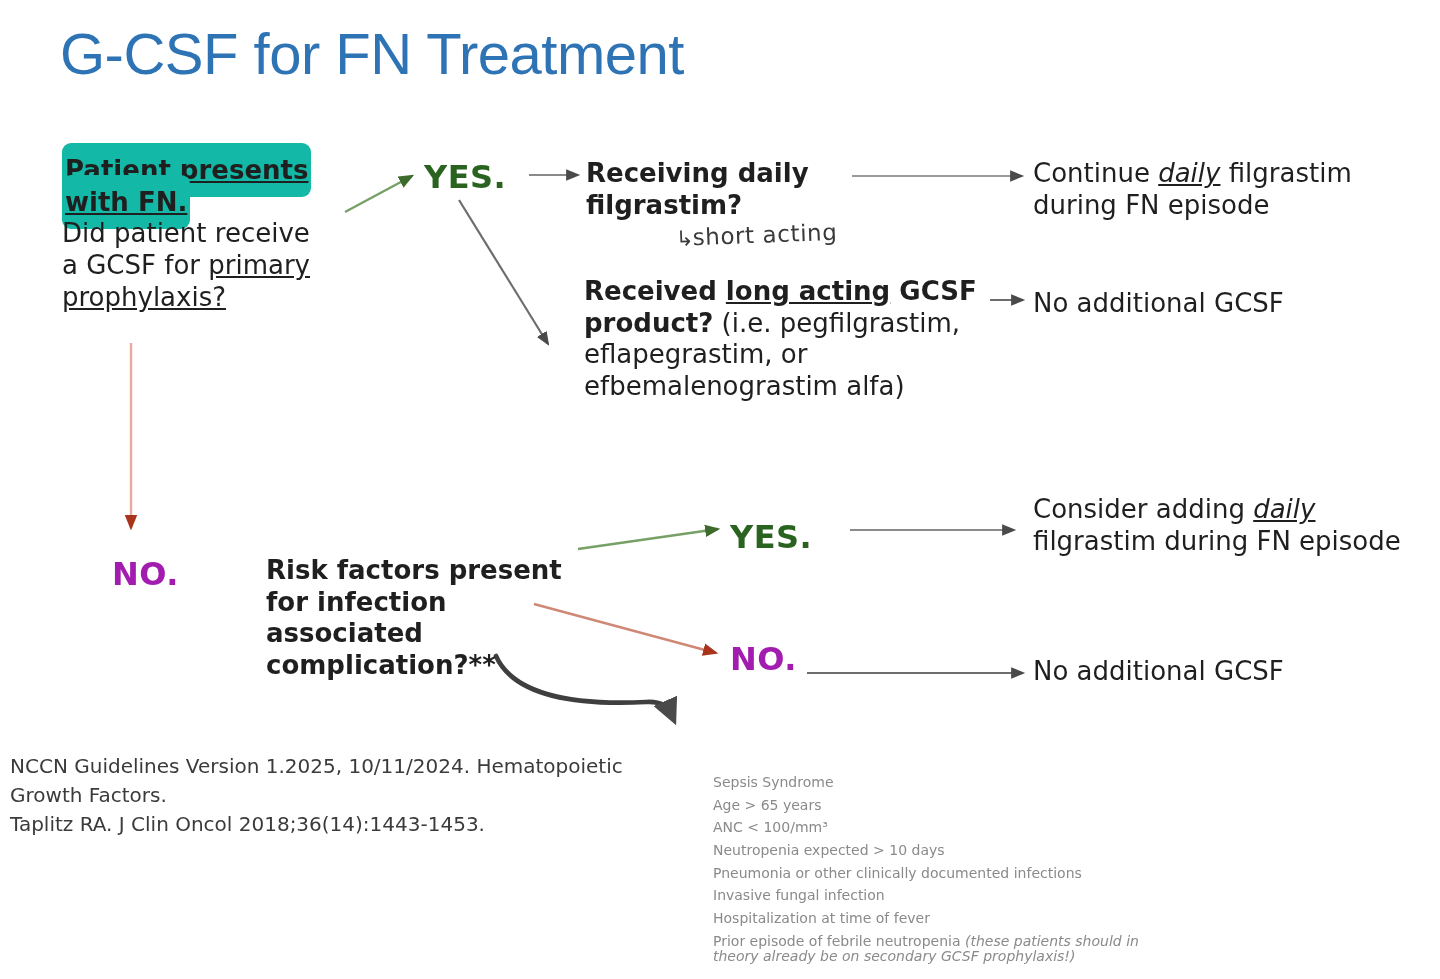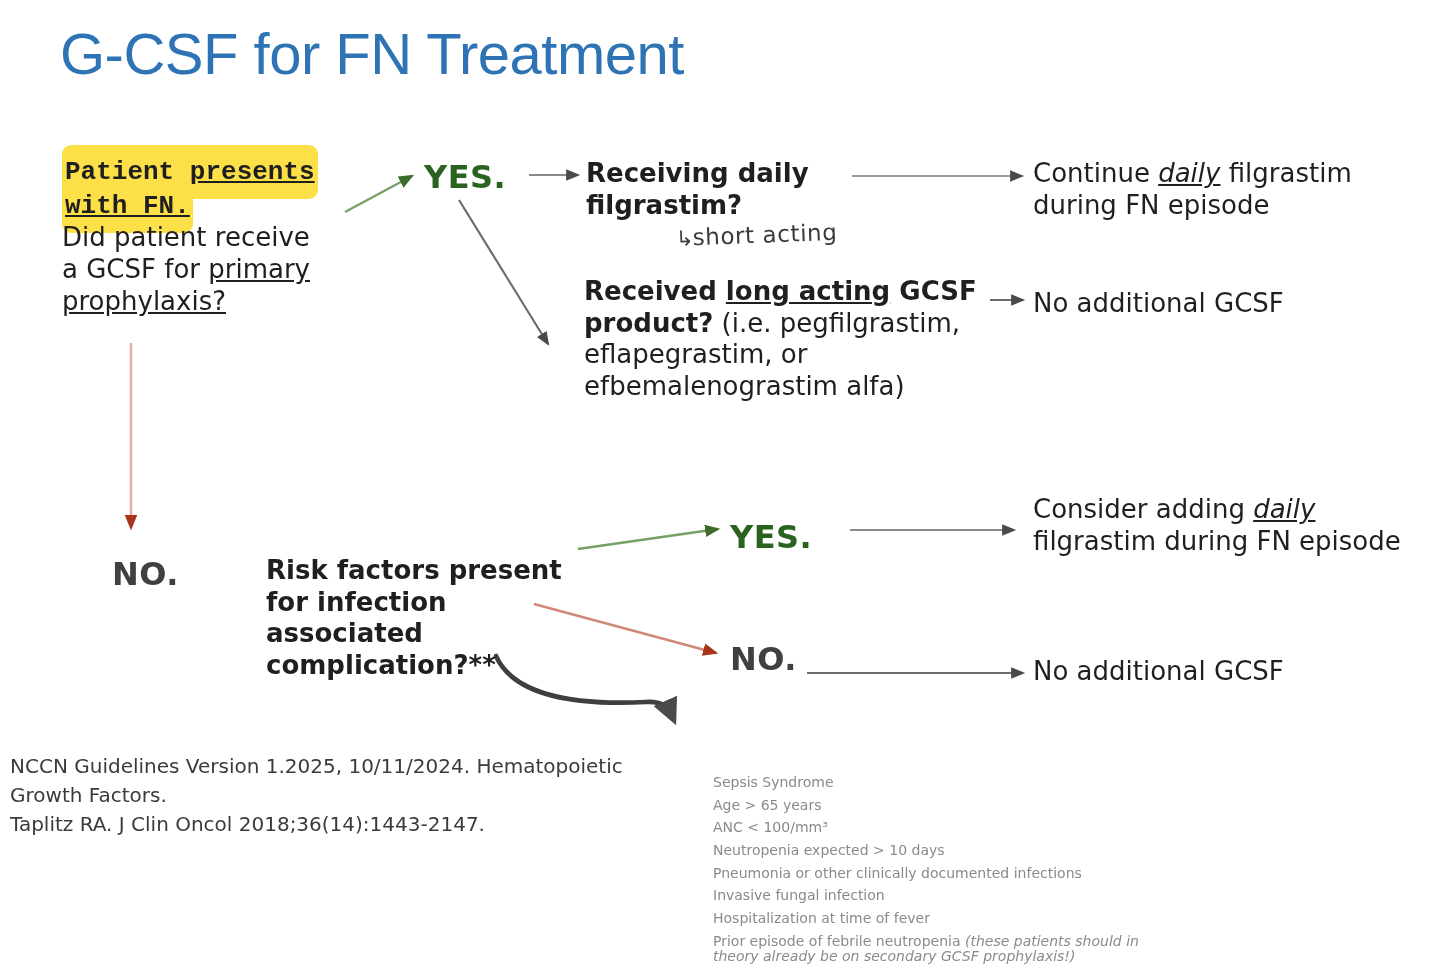--- a/index.html
+++ b/index.html
@@ -35,35 +35,34 @@
   .tbox {
     position: absolute;
     font-family: "DejaVu Sans", "Liberation Sans", sans-serif;
     line-height: 1.22;
     color: #1f1f1f;
   }
   .b  { font-weight: bold; }
   .u  { text-decoration: underline; }
   .it { font-style: italic; }
   .hl {
-    background: #fde047;
+    background: #14b8a6;
     border-radius: 9px;
     padding: 12px 3px;
     box-decoration-break: clone;
-    font-family: Liberation Mono, monospace;
     -webkit-box-decoration-break: clone;
   }
   .yes {
     color: #29631f;
     font-weight: bold;
     font-size: 32px;
     letter-spacing: 0.5px;
   }
   .no {
-    color: #404040;
+    color: #a21caf;
     font-weight: bold;
     font-size: 32px;
     letter-spacing: 0.5px;
   }
   
   #stem {
     left: 62px;
     top: 155px;
     width: 262px;
     font-size: 26px;
@@ -226,21 +225,21 @@
   <div class="tbox no" id="no-bot">NO.</div>
 
   <div class="tbox" id="out-consider">
     <span>Consider adding </span><span class="it u">daily</span><span> filgrastim during FN episode</span>
   </div>
 
   <div class="tbox" id="out-noadd2">No additional GCSF</div>
 
   <div class="tbox" id="citation">
     <span>NCCN Guidelines Version 1.2025, 10/11/2024. Hematopoietic Growth Factors.</span><br>
-    <span>Taplitz RA. J Clin Oncol 2018;36(14):1443-2147.</span>
+    <span>Taplitz RA. J Clin Oncol 2018;36(14):1443-1453.</span>
   </div>
 
   <div class="tbox" id="rf-list">
     <ul>
         <li>Sepsis Syndrome</li>
         <li>Age &gt; 65 years</li>
         <li>ANC &lt; 100/mm³</li>
         <li>Neutropenia expected &gt; 10 days</li>
         <li>Pneumonia or other clinically documented infections</li>
         <li>Invasive fungal infection</li>

